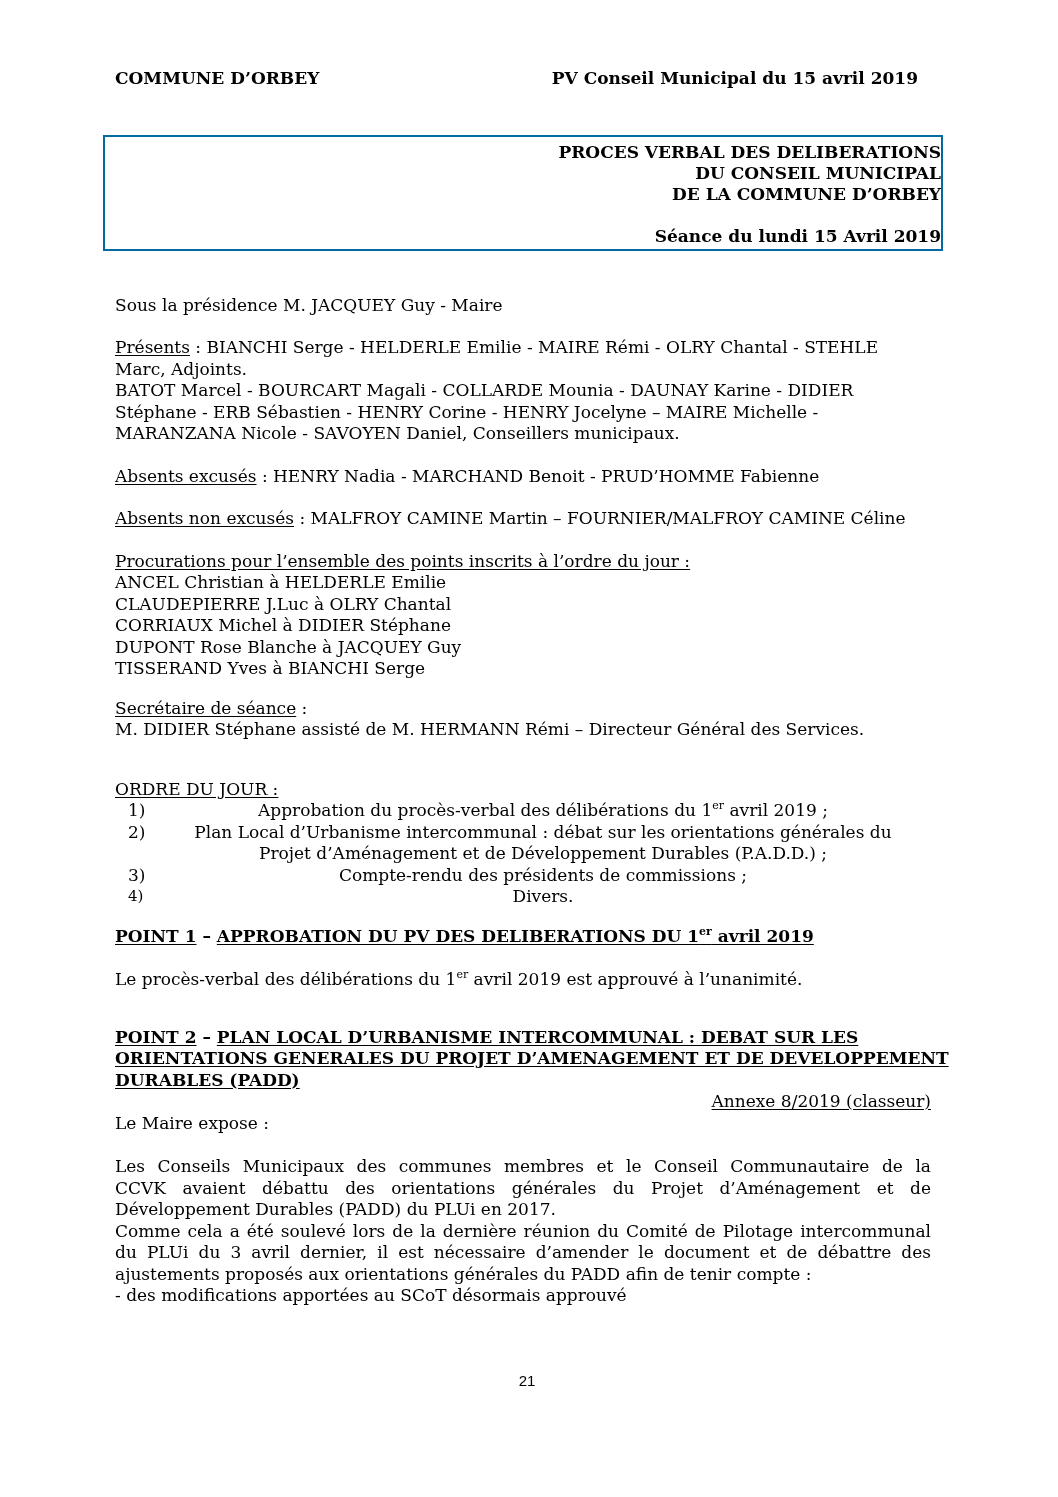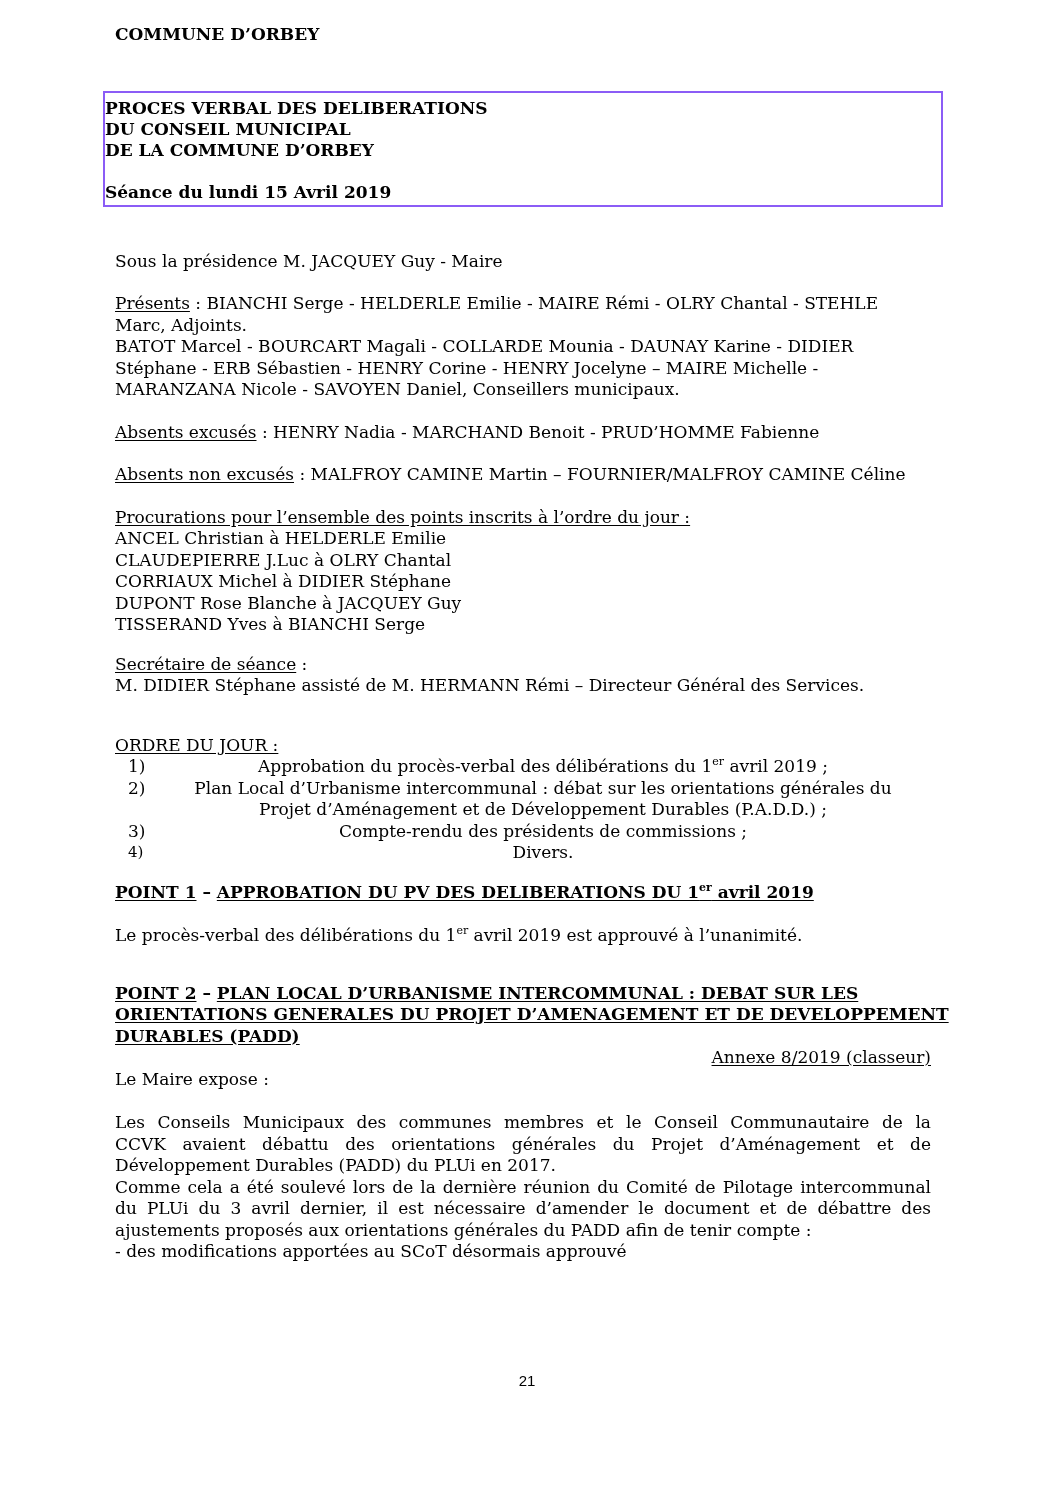--- a/index.html
+++ b/index.html
@@ -6,37 +6,37 @@
   .page {
     position: relative;
     width: 1058px;
     height: 1420px;
     background: #ffffff;
     color: #000000;
     font-family: "DejaVu Serif", serif;
     font-size: 17px;
     line-height: 21.5px;
     box-sizing: border-box;
-    padding: 24px 127px 0 115px;
+    padding: 68px 127px 0 115px;
     overflow: hidden;
   }
   .u { text-decoration: underline; text-underline-offset: 2px; }
   sup { font-size: 11px; line-height: 0; }
 
   .doc-header {
     display: flex;
     justify-content: space-between;
     font-weight: bold;
   }
   .doc-header .right { margin-right: 13px; }
 
   .title-box {
     margin: 45px -12px 0 -12px;
-    border: 2px solid #8b5cf6;
-    text-align: left;
+    border: 2px solid #0369a1;
+    text-align: right;
     font-weight: bold;
     padding: 5px 0 2px 0;
     line-height: 21px;
   }
   .box-blank { height: 21px; }
 
   .p-sous { margin-top: 44px; }
   .p-presents { margin-top: 21px; }
   .p-absents1 { margin-top: 21px; }
   .p-absents2 { margin-top: 21px; }
@@ -72,20 +72,21 @@
     line-height: 18px;
   }
 </style>
 </head>
 <body>
 
 <div class="page">
 
   <div class="doc-header">
     <span class="left">COMMUNE D’ORBEY</span>
+    <span class="right">PV Conseil Municipal du 15 avril 2019</span>
   </div>
 
   <div class="title-box">
     <div class="line">PROCES VERBAL DES DELIBERATIONS</div>
     <div class="line">DU CONSEIL MUNICIPAL</div>
     <div class="line">DE LA COMMUNE D’ORBEY</div>
     <div class="box-blank"></div>
     <div class="line">Séance du lundi 15 Avril 2019</div>
   </div>
 

